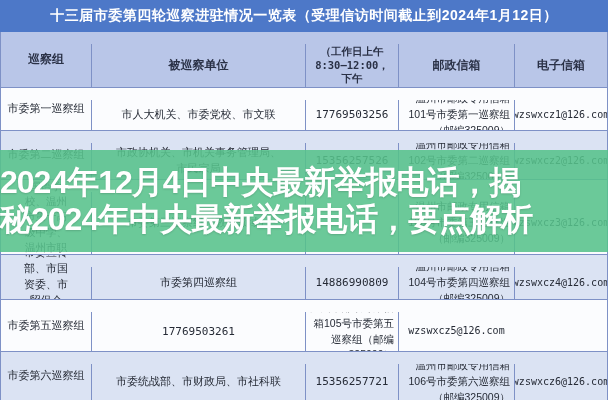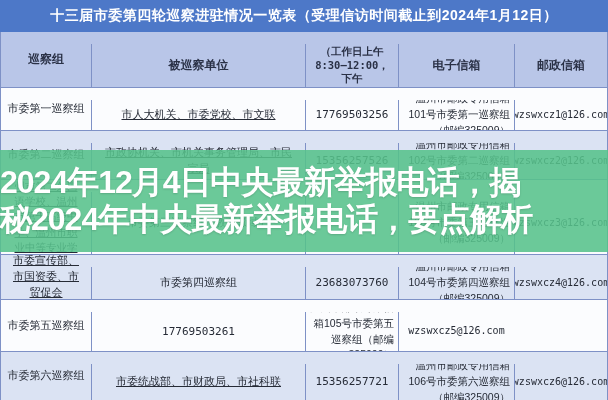--- a/index.html
+++ b/index.html
@@ -55,21 +55,21 @@
   .thead .tcell { color: #2a3146; font-weight: bold; font-size: 12px; line-height: 1.3; }
   .thead .tcell.c-phone { font-size: 10.5px; font-weight: bold; }
 
   .r1 { height: 43px; background: #fbfcfe; }
   .r2 { height: 49px; background: #dbe3f3; }
   .r3 { height: 75px; background: #fbfcfe; }
   .r4 { height: 45px; background: #dbe3f3; }
   .r5 { height: 52px; background: #fbfcfe; }
   .r6 { height: 48px; background: #dbe3f3; border-bottom: none; }
 
-  .c-units { font-size: 11px; padding: 2px 12px; text-decoration: underline; }
+  .c-units { font-size: 11px; padding: 2px 20px; }
   .c-phone { font-family: "DejaVu Sans Mono", monospace; font-size: 11px; }
   .c-postal { font-size: 10.5px; line-height: 1.5; text-align: right; }
   .c-email { font-family: "DejaVu Sans Mono", monospace; font-size: 10px; }
   .r3 .c-units { font-size: 10.5px; }
 
   
   .overlay {
     position: absolute;
     left: 0;
     top: 150px;
@@ -101,22 +101,22 @@
 
   <div class="table">
 
     <div class="trow thead">
       <div class="tcell">巡察组</div>
       <div class="tcell">被巡察单位</div>
       <div class="tcell c-phone">值班电话
 （工作日上午
 8:30—12:00，下午
 14:00—17:30）</div>
+      <div class="tcell">邮政信箱</div>
       <div class="tcell">电子信箱</div>
-      <div class="tcell">邮政信箱</div>
     </div>
 
     <div class="trow r1">
       <div class="tcell">市委第一巡察组</div>
       <div class="tcell c-units">市人大机关、市委党校、市文联</div>
       <div class="tcell c-phone">17769503256</div>
       <div class="tcell c-postal">温州市邮政专用信箱101号市委第一巡察组（邮编325009）</div>
       <div class="tcell c-email">wzswxcz1@126.com</div>
     </div>
 
@@ -132,21 +132,21 @@
       <div class="tcell c-units">浙江省温州中学、温州第二高级中学、温州市第二外国语学校、温州市第十高级中学、温州市职业中等专业学校、温州市第二职业学校、温州护士学校</div>
       <div class="tcell">市委第三巡察组（教育领域）</div>
       <div class="tcell c-phone"></div>
       <div class="tcell c-postal">温州市邮政专用信箱103号市委第三巡察组（邮编325009）</div>
       <div class="tcell c-email">wzswxcz3@126.com</div>
     </div>
 
     <div class="trow r4">
       <div class="tcell c-units">市委宣传部、市国资委、市贸促会</div>
       <div class="tcell">市委第四巡察组</div>
-      <div class="tcell c-phone">23683073760</div>
+      <div class="tcell c-phone">14886990809</div>
       <div class="tcell c-postal">温州市邮政专用信箱104号市委第四巡察组（邮编325009）</div>
       <div class="tcell c-email">wzswxcz4@126.com</div>
     </div>
 
     <div class="trow r5">
       <div class="tcell">市委第五巡察组</div>
       <div class="tcell c-phone">17769503261</div>
       <div class="tcell c-postal">温州市邮政专用信箱105号市委第五巡察组（邮编325009）</div>
       <div class="tcell c-email">wzswxcz5@126.com</div>
     </div>

